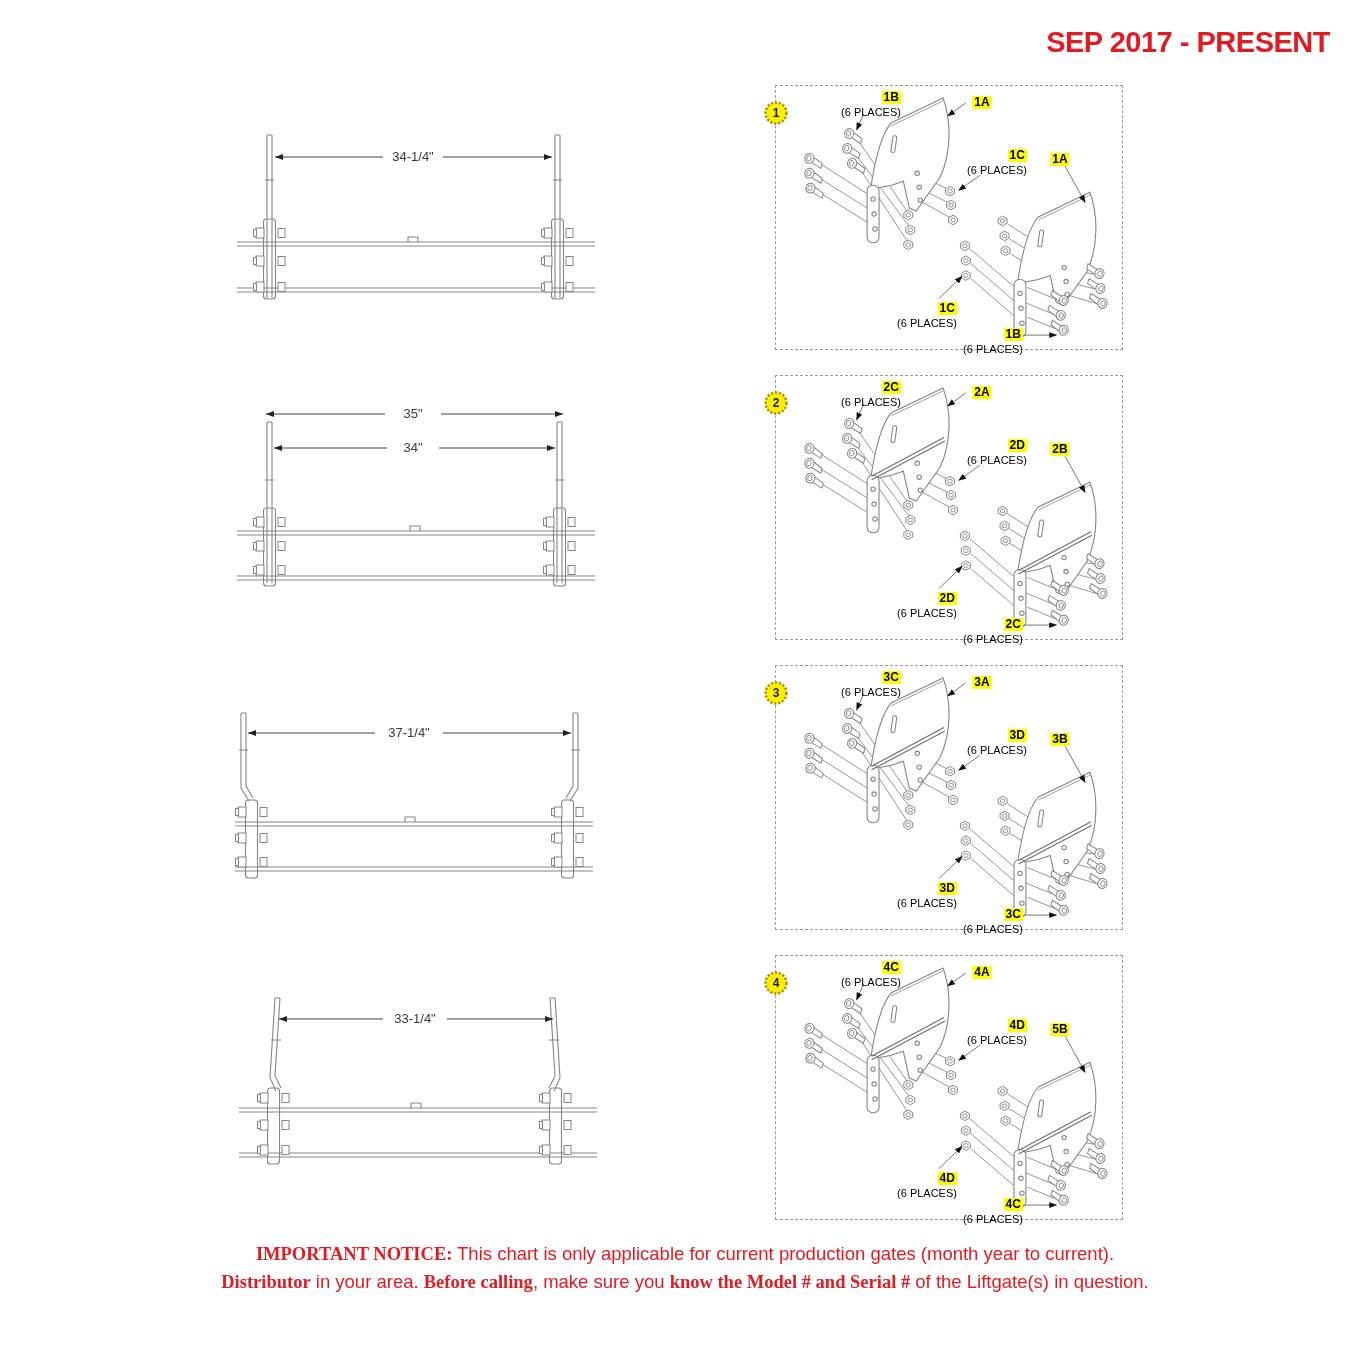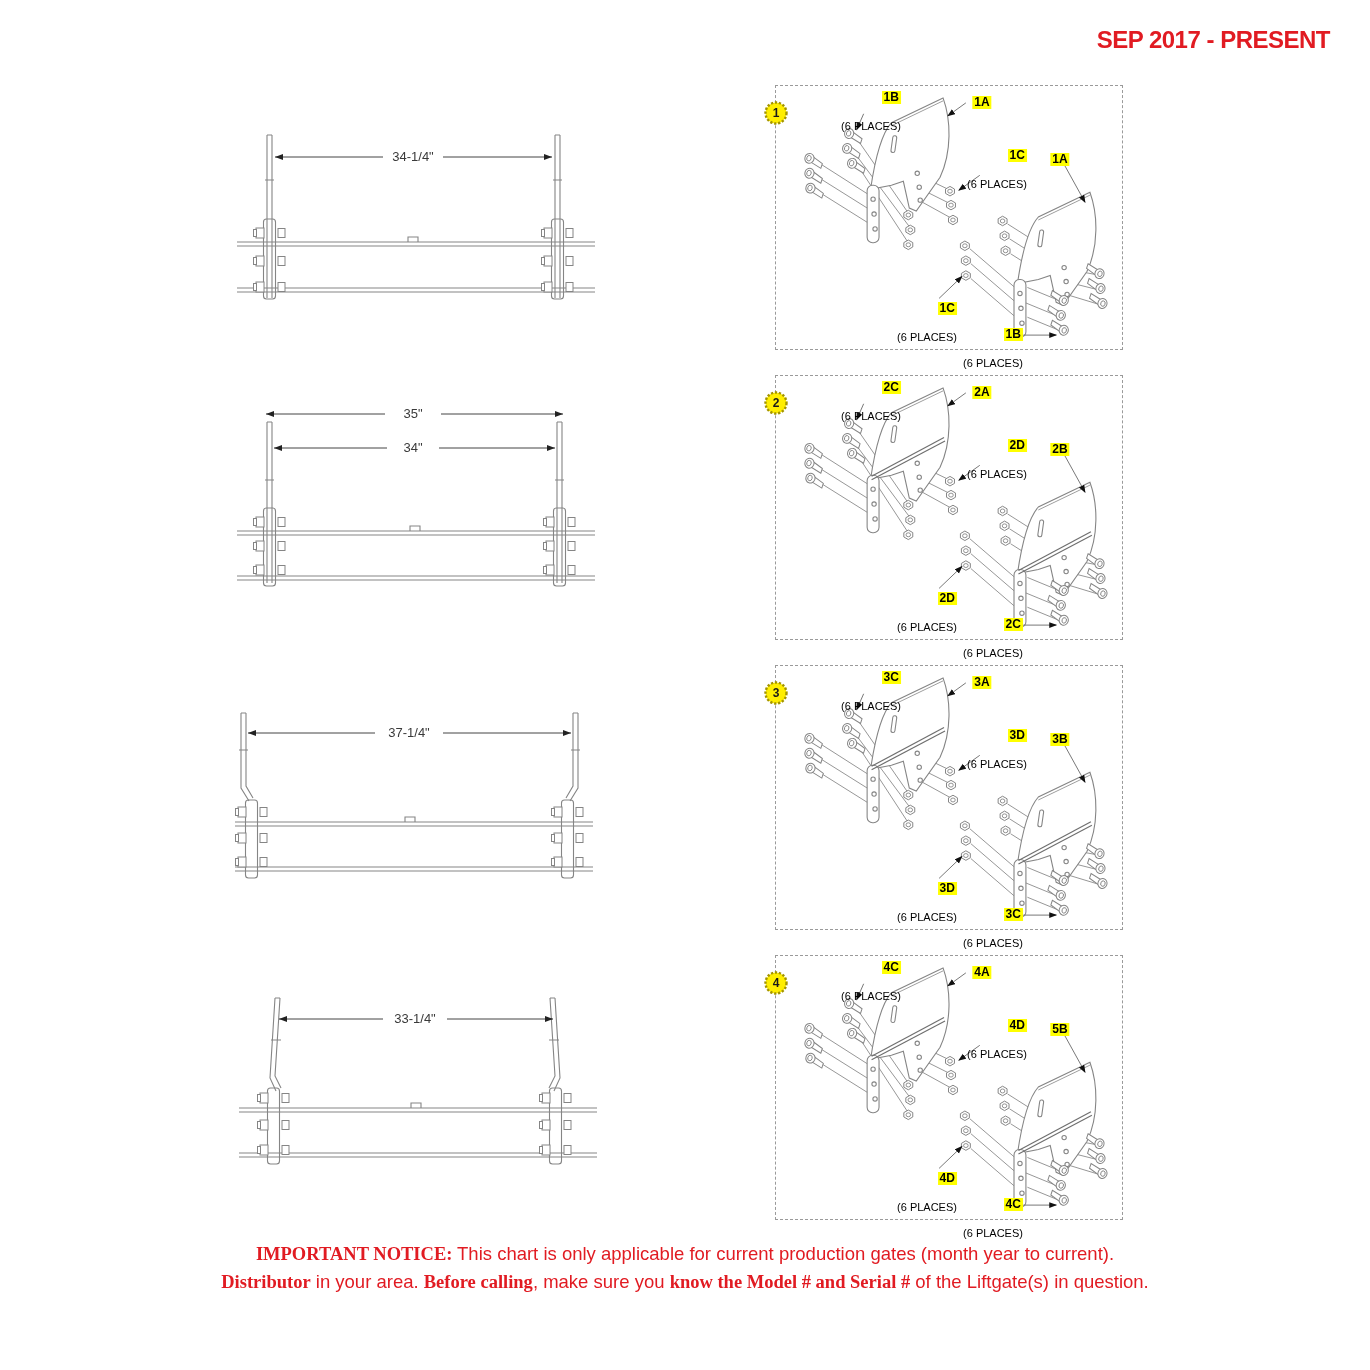--- a/index.html
+++ b/index.html
@@ -1,35 +1,35 @@
 <!DOCTYPE html>
 <html><head>
 <meta charset="utf-8">
 <style>
   html,body{margin:0;padding:0;background:#fff;}
   #page{position:relative;width:1370px;height:1370px;background:#fff;overflow:hidden;
         font-family:"Liberation Sans", sans-serif;}
   
-  .hdr{position:absolute;top:26px;right:40px;font-size:24px;font-weight:bold;
+  .hdr{position:absolute;top:26px;right:40px;font-size:29px;font-weight:bold;
        letter-spacing:-0.5px;color:#e11b22;white-space:nowrap;}
   
   .frame-svg{position:absolute;}
   .dim-text{font-size:13px;fill:#3a3a3a;font-family:"Liberation Sans",sans-serif;}
   
   .pbox{position:absolute;left:775px;width:348px;height:265px;
         border:1px dashed #9a9a9a;box-sizing:border-box;}
   .pair-svg{position:absolute;left:0;top:0;width:346px;height:263px;}
   .badge{position:absolute;left:-13px;top:14px;width:26px;height:26px;}
   .badge svg{position:absolute;left:0;top:0;}
   .badge-num{position:absolute;left:0;top:0;width:26px;height:26px;line-height:26px;
              text-align:center;font-size:12px;font-weight:bold;color:#1a1a1a;}
   .callout{position:absolute;transform:translateX(-50%);text-align:right;z-index:3;white-space:nowrap;}
   .callout .tag{display:inline-block;background:#ffff00;font-weight:bold;font-size:12px;
                 color:#000;padding:0 2px;line-height:13px;}
-  .callout .sub{display:block;font-size:11px;color:#000;line-height:12px;margin-top:15px;}
+  .callout .sub{display:block;font-size:11px;color:#000;line-height:12px;margin-top:1px;}
   
   .notice{position:absolute;left:85px;right:85px;top:1240px;text-align:center;
           color:#e11b22;font-size:18.5px;line-height:27px;}
   .notice .b{font-weight:bold;font-family:Liberation Serif, serif;}
 </style>
 </head>
 <body>
 
 <div id="page">
 

